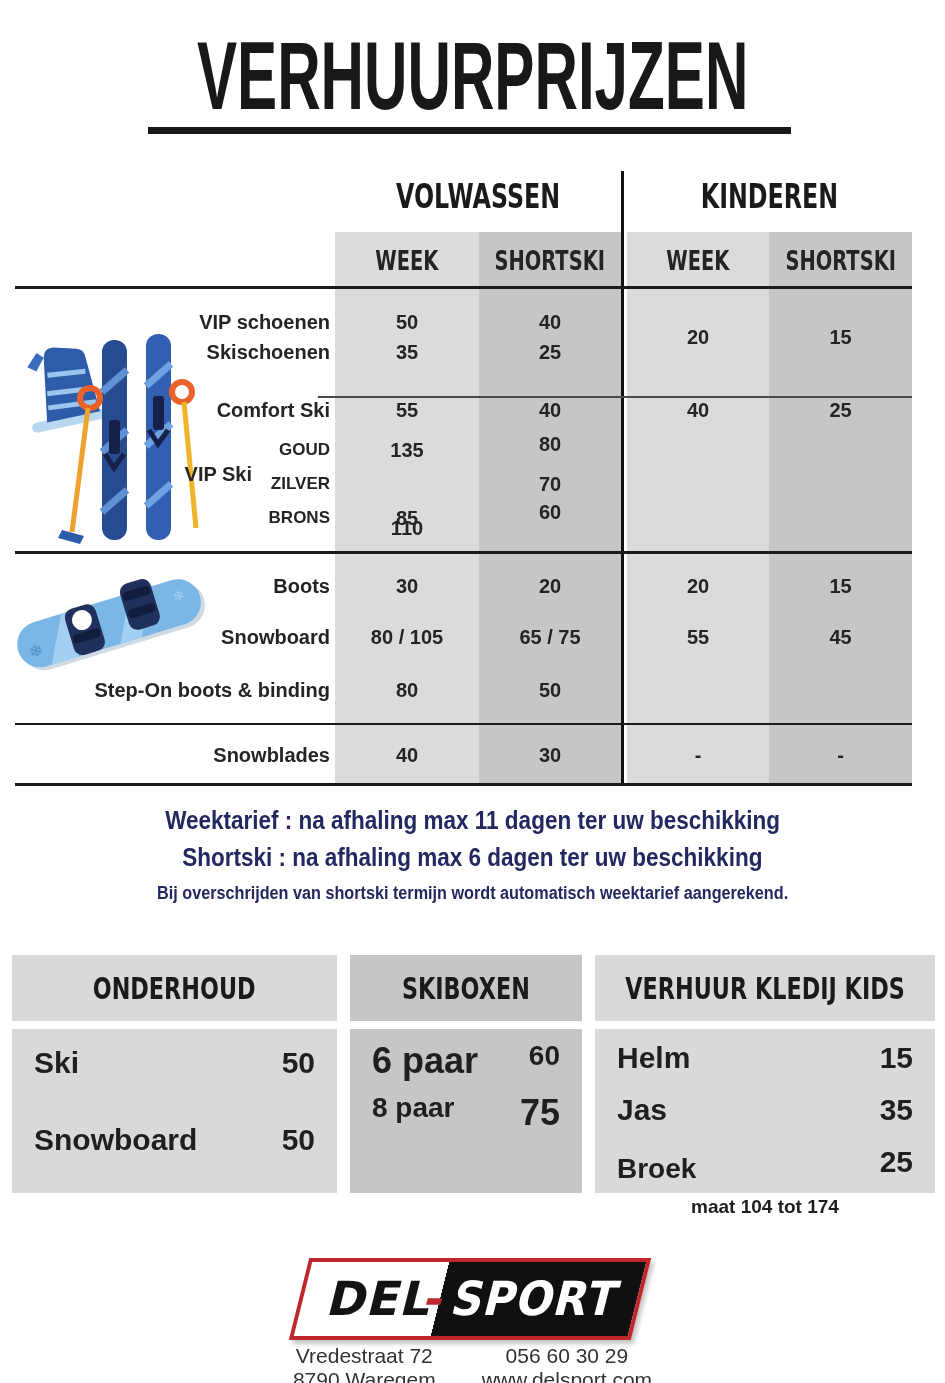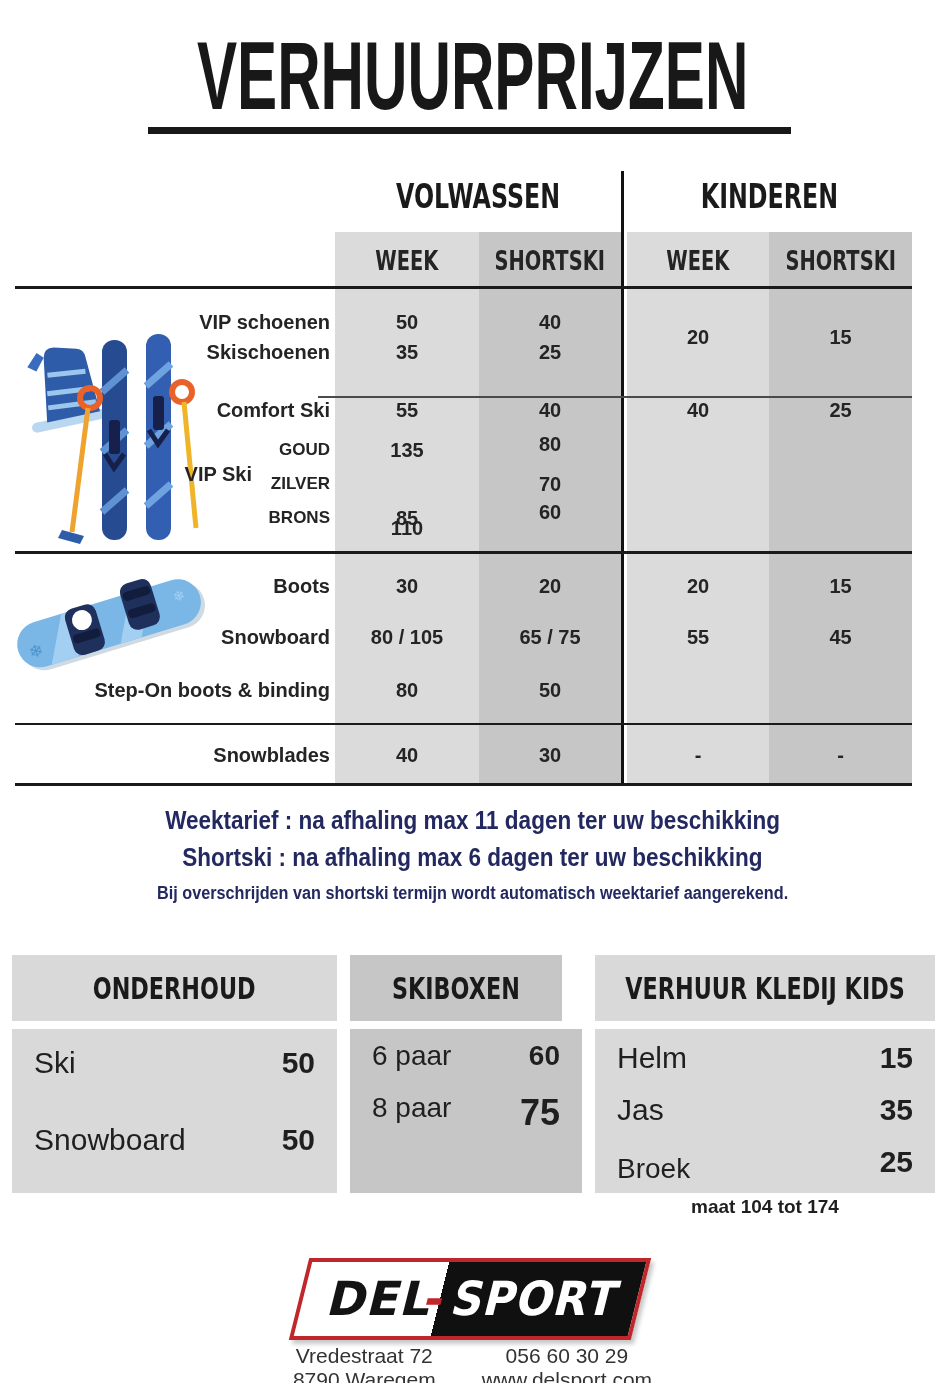--- a/index.html
+++ b/index.html
@@ -33,21 +33,21 @@
   .vD{left:769px;width:143px;text-align:center;}
   .lbl{left:0;width:330px;text-align:right;}
   .lbl-sub{left:0;width:330px;text-align:right;font-size:17px;}
   .lbl-grp{left:0;width:252px;text-align:right;}
   
   .note{left:0;width:945px;text-align:center;color:#232960;font-weight:bold;}
   .note span{display:inline-block;transform:scaleX(0.9);white-space:nowrap;}
   
   .boxhead{height:66px;font-size:31px;color:#1a1a1a;}
   .boxbody{position:absolute;}
-  .boxrow-label{position:absolute;left:22px;font-weight:normal;color:#1f1f1f;}
+  .boxrow-label{position:absolute;left:22px;font-weight:bold;color:#1f1f1f;}
   .boxrow-value{position:absolute;right:22px;font-weight:bold;color:#1f1f1f;text-align:right;}
   .bg-light{background:#d9d9d9;}
   .bg-mid{background:#c6c6c6;}
   
   #logo{left:299px;top:1258px;width:342px;height:82px;transform:skewX(-14deg);
         border:4px solid #c0272d;box-sizing:border-box;
         background:linear-gradient(to right,#ffffff 0,#ffffff 41%,#101010 41%,#101010 100%);
         box-shadow:4px 4px 4px rgba(0,0,0,0.22);}
   #logo span{position:absolute;top:9px;font-family:"DejaVu Sans",sans-serif;
         font-weight:bold;font-size:47px;line-height:56px;letter-spacing:1px;}
@@ -216,25 +216,25 @@
   <div class="abs flexc boxhead bg-light" style="left:12px;top:955px;width:325px;">
     <span class="cond">ONDERHOUD</span>
   </div>
   <div class="boxbody bg-light" style="left:12px;top:1029px;width:325px;height:164px;">
     <div class="boxrow-label" style="top:17px;font-size:30px;">Ski</div>
     <div class="boxrow-value" style="top:17px;font-size:30px;">50</div>
     <div class="boxrow-label" style="top:94px;font-size:30px;">Snowboard</div>
     <div class="boxrow-value" style="top:94px;font-size:30px;">50</div>
   </div>
 
-  <div class="abs flexc boxhead bg-mid" style="left:350px;top:955px;width:212px;">
+  <div class="abs flexc boxhead bg-mid" style="left:350px;top:955px;width:232px;">
     <span class="cond">SKIBOXEN</span>
   </div>
   <div class="boxbody bg-mid" style="left:350px;top:1029px;width:232px;height:164px;">
-    <div class="boxrow-label" style="top:11px;font-size:28px;">6 paar</div>
+    <div class="boxrow-label" style="top:11px;font-size:36px;">6 paar</div>
     <div class="boxrow-value" style="top:11px;font-size:28px;">60</div>
     <div class="boxrow-label" style="top:63px;font-size:28px;">8 paar</div>
     <div class="boxrow-value" style="top:63px;font-size:36px;">75</div>
   </div>
 
   <div class="abs flexc boxhead bg-light" style="left:595px;top:955px;width:340px;">
     <span class="cond">VERHUUR KLEDIJ KIDS</span>
   </div>
   <div class="boxbody bg-light" style="left:595px;top:1029px;width:340px;height:164px;">
     <div class="boxrow-label" style="top:12px;font-size:30px;">Helm</div>

